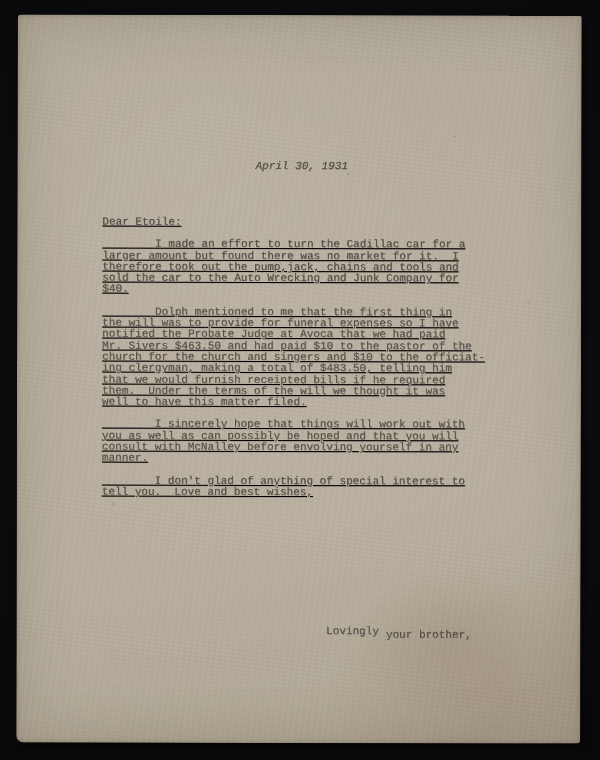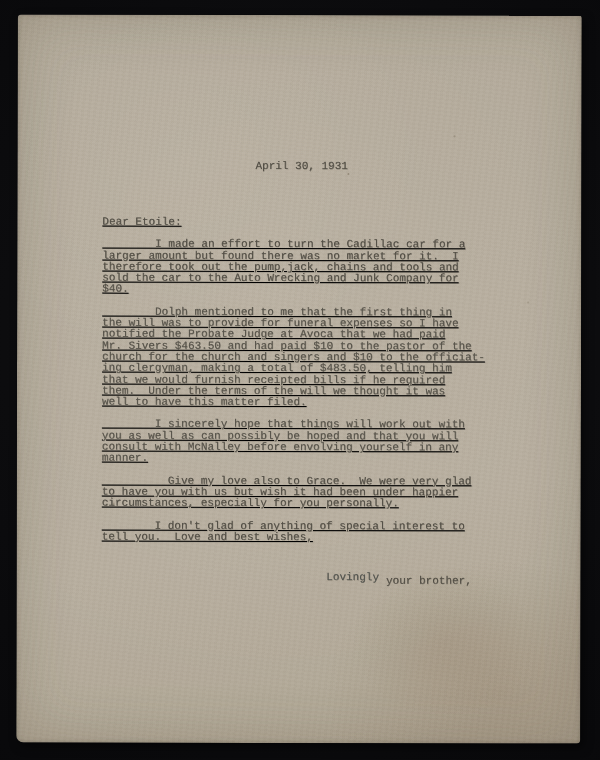--- a/index.html
+++ b/index.html
@@ -62,34 +62,35 @@
     line-height: 11.3px;
     color: #534f46;
     white-space: pre;
     letter-spacing: 0;
     text-shadow: 0.4px 0.4px 0.6px rgba(76,72,63,0.55);
   }
   .date {
     position: absolute;
     left: 238px;
     top: 146px;
+    font-style: italic;
   }
   .body-block {
     position: absolute;
     left: 85px;
     top: 202px;
     width: 440px;
     text-decoration: underline;
   }
   .para { margin-top: 11px; }
   .para.fade { color: rgba(83,79,70,0.92); }
   .closing {
     position: absolute;
     left: 270px;
-    top: 546px;
+    top: 600px;
   }
   .closing .cw1 { color: rgba(80,82,78,0.95); }
   .closing .cw2 {
     display: inline-block;
     transform: translateY(3.5px);
     margin-left: 7px;
   }
 </style>
 </head>
 <body>
@@ -117,23 +118,20 @@
 Mr. Sivers $463.50 and had paid $10 to the pastor of the
 church for the church and singers and $10 to the officiat-
 ing clergyman, making a total of $483.50, telling him
 that we would furnish receipted bills if he required
 them.  Under the terms of the will we thought it was
 well to have this matter filed.</div>
       <div class="typed para fade">        I sincerely hope that things will work out with
 you as well as can possibly be hoped and that you will
 consult with McNalley before envolving yourself in any
 manner.</div>
-      <div class="typed para">          Give my love also to Grace.  We were very glad
-to have you with us but wish it had been under happier
-circumstances, especially for you personally.</div>
       <div class="typed para">        I don't glad of anything of special interest to
 tell you.  Love and best wishes,</div>
     </div>
 
     <div class="typed closing">
       <span class="cw1">Lovingly</span><span class="cw2">your brother,</span>
     </div>
   </div>
 </div>
 

